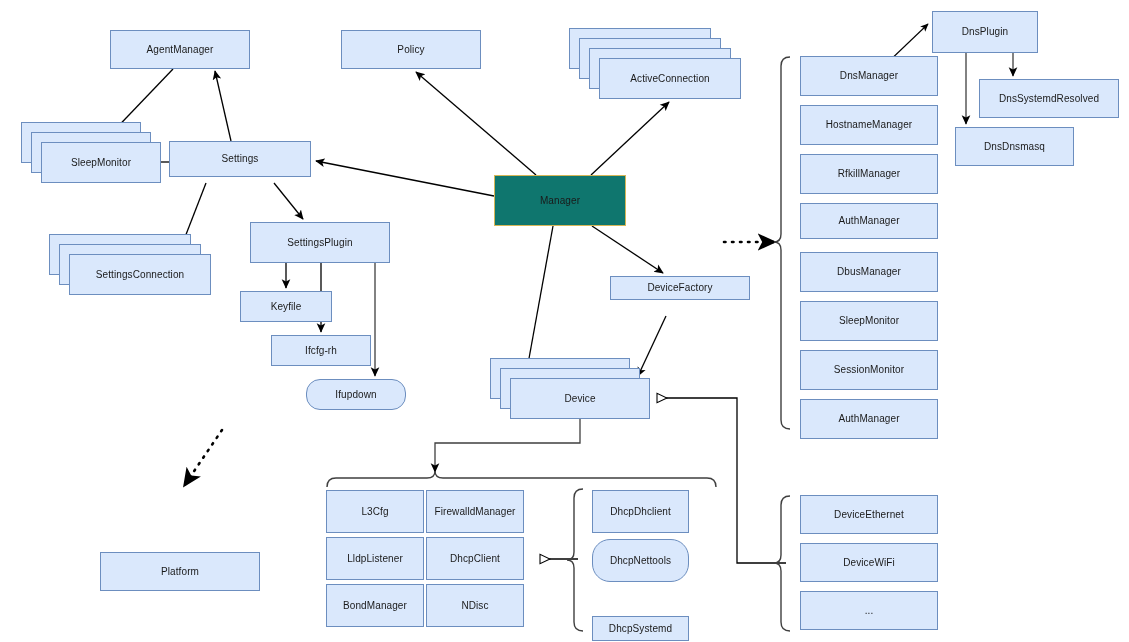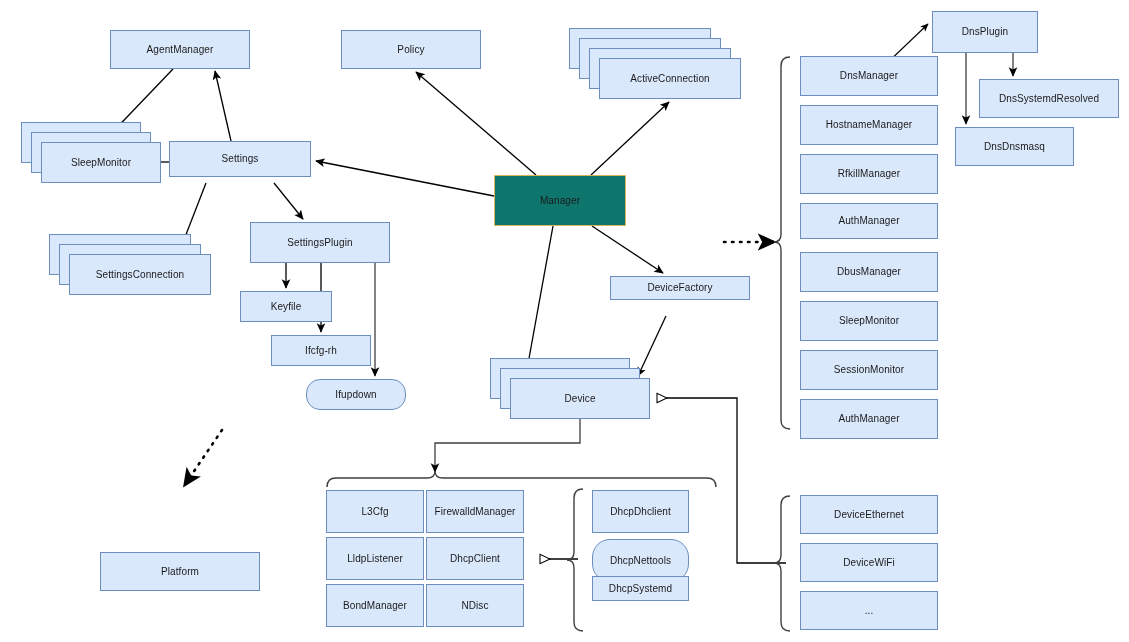--- a/index.html
+++ b/index.html
@@ -252,21 +252,21 @@
         <span class="node-label">NDisc</span>
       </div>
     </div>
   <div id="group-dhcp-backends">
       <div class="node" style="left: 592px; top: 490px; width: 97px; height: 43px;">
         <span class="node-label">DhcpDhclient</span>
       </div>
       <div class="node" style="left: 592px; top: 539px; width: 97px; height: 43px; border-radius: 18px;">
         <span class="node-label">DhcpNettools</span>
       </div>
-      <div class="node" style="left: 592px; top: 576px; width: 97px; height: 25px;">
+      <div class="node" style="left: 592px; top: 616px; width: 97px; height: 25px;">
         <span class="node-label">DhcpSystemd</span>
       </div>
     </div>
   <div id="group-device-types">
       <div class="node" style="left: 800px; top: 495px; width: 138px; height: 39px;">
         <span class="node-label">DeviceEthernet</span>
       </div>
       <div class="node" style="left: 800px; top: 543px; width: 138px; height: 39px;">
         <span class="node-label">DeviceWiFi</span>
       </div>

